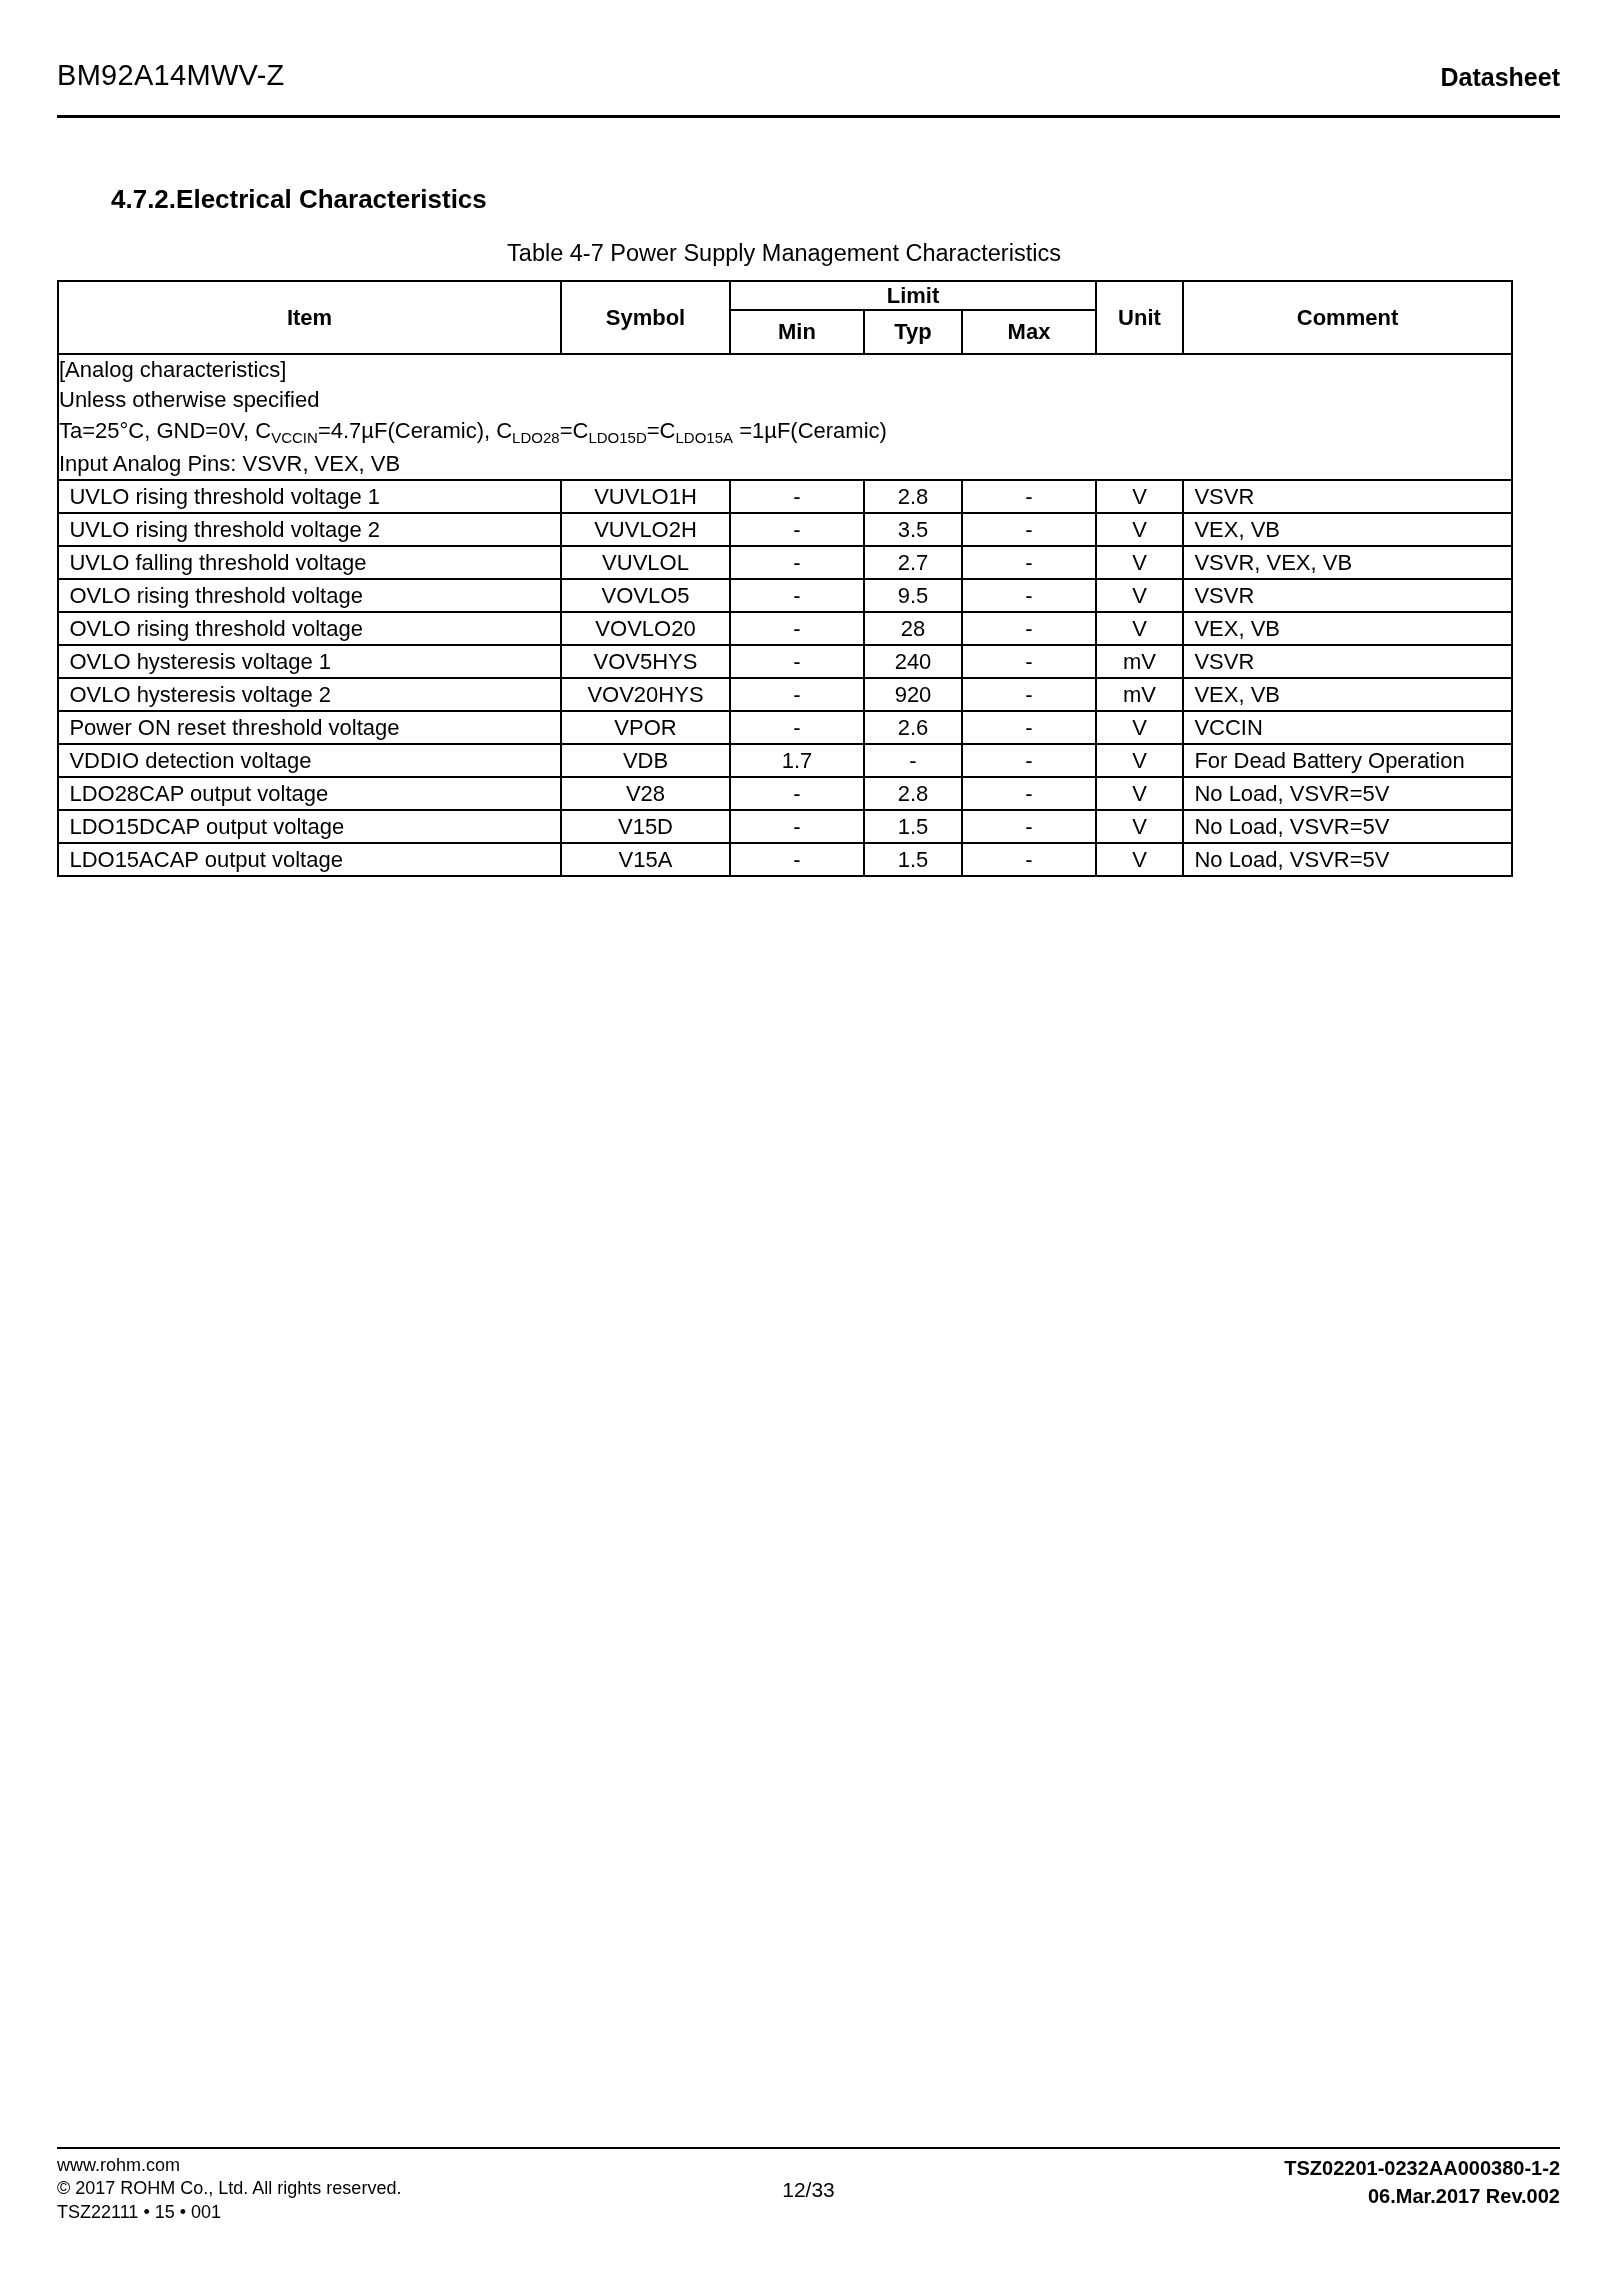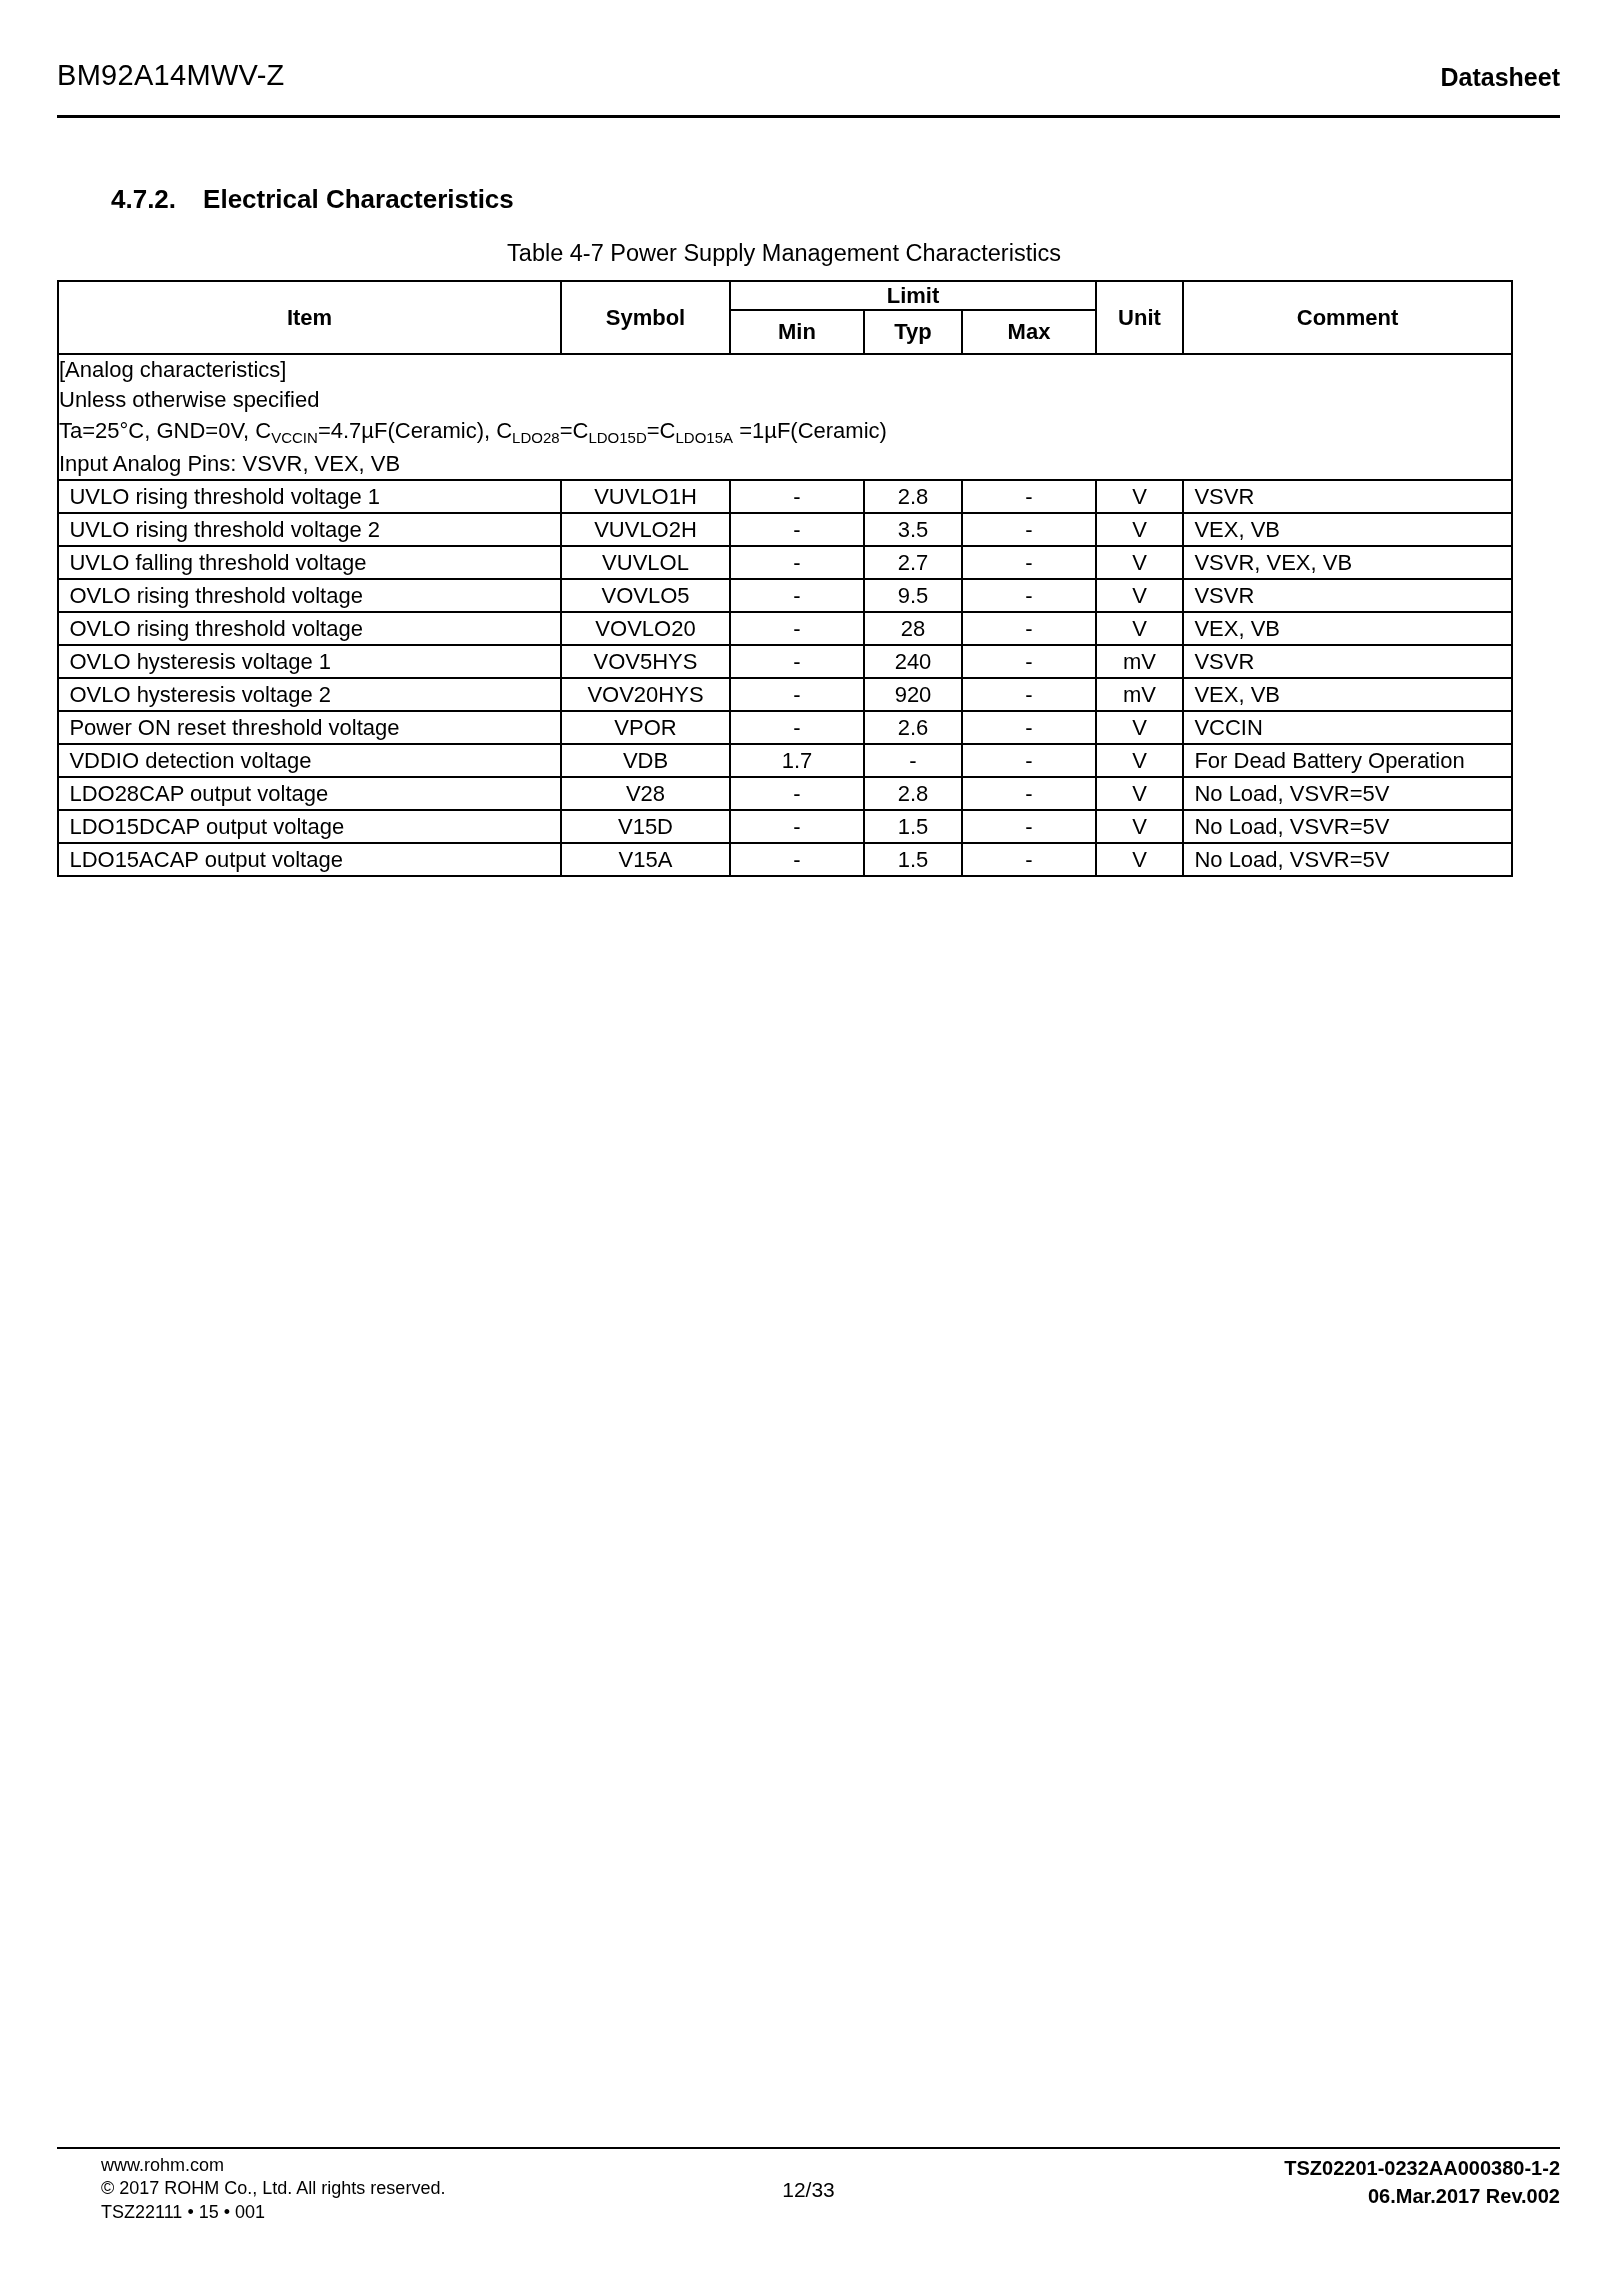--- a/index.html
+++ b/index.html
@@ -30,21 +30,21 @@
     height: 3.3px; background: #000;
   }
 
   
   .section-heading {
     position: absolute;
     top: 184px; left: 111px;
     font-size: 26px; font-weight: 700;
     white-space: nowrap;
   }
-  .section-number { display: inline-block; margin-right: 27px; }
+  .section-number { display: inline-block; }
 
   
   .table-caption {
     position: absolute;
     top: 240px; left: 57px; width: 1454px;
     text-align: center;
     font-size: 23.5px;
   }
   .char-table {
     position: absolute;
@@ -92,21 +92,21 @@
   .doc-footer {
     position: absolute;
     left: 57px; right: 56px;
     bottom: 60px;
     border-top: 2px solid #000;
     padding-top: 5.2px;
     display: flex;
     justify-content: space-between;
     align-items: flex-start;
   }
-  .footer-left  { font-size: 18px; line-height: 1.3; margin-left: 44px; }
+  .footer-left  { font-size: 18px; line-height: 1.3; }
   .footer-center {
     position: absolute;
     left: 50%; top: 50%;
     transform: translate(-50%, -35%);
     font-size: 21px;
   }
   .footer-right {
     font-size: 20px;
     font-weight: 700;
     text-align: right;

